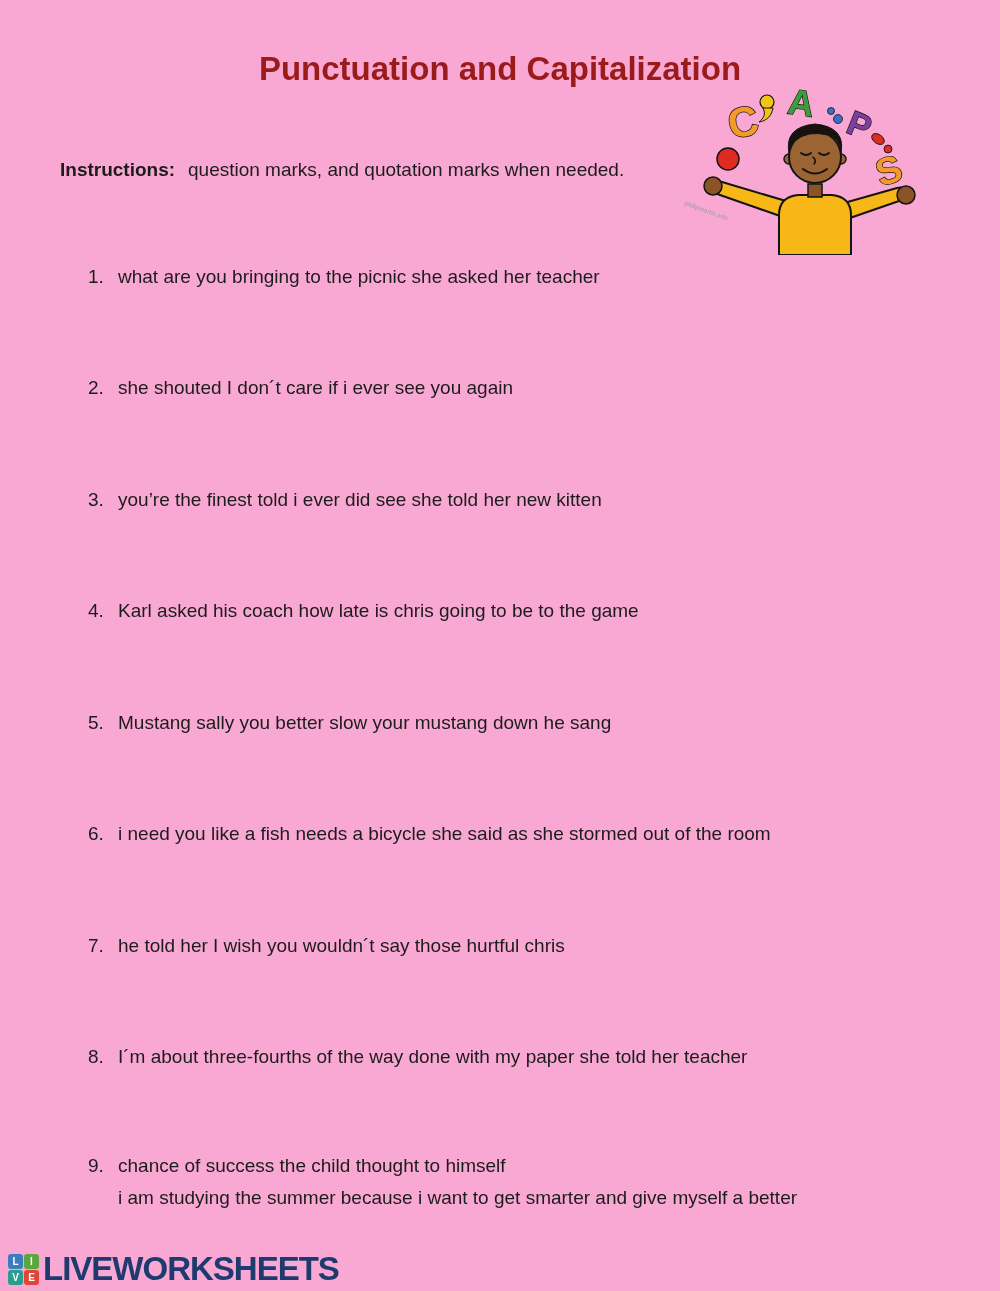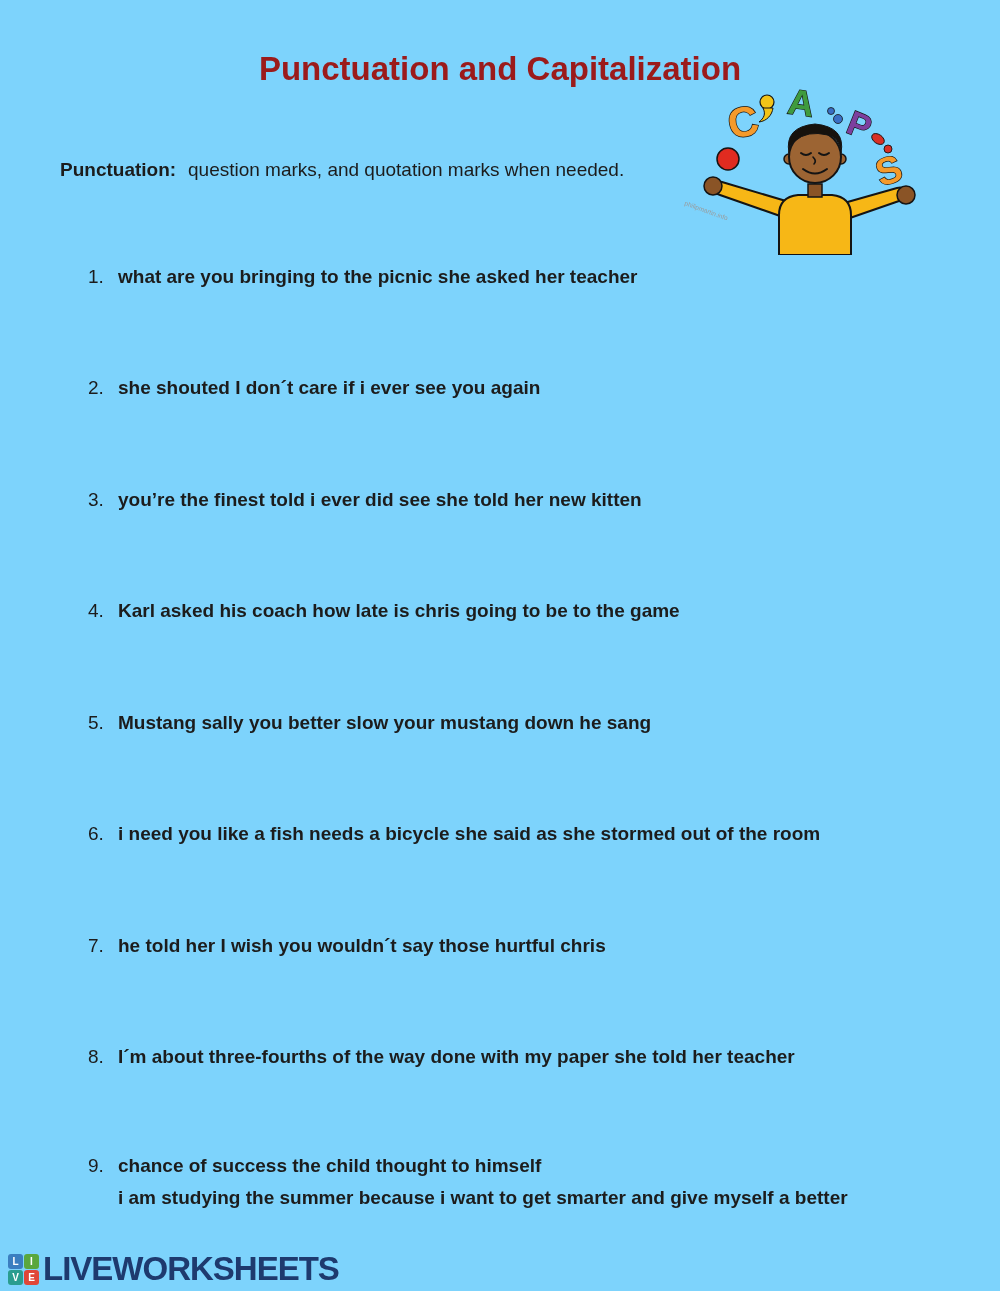--- a/index.html
+++ b/index.html
@@ -5,21 +5,21 @@
   html, body { margin: 0; padding: 0; }
   body {
     font-family: "Liberation Sans", sans-serif;
     background: #ffffff;
     color: #222;
   }
   .page {
     position: relative;
     width: 1000px;
     height: 1291px;
-    background: #7dd3fc;
+    background: #f9a8d4;
     overflow: hidden;
   }
   .title {
     position: absolute;
     top: 47px;
     left: 0;
     width: 100%;
     margin: 0;
     text-align: center;
     font-size: 33px;
@@ -62,21 +62,21 @@
     left: 88px;
     display: flex;
     font-size: 19px;
     line-height: 32px;
     color: #1c1c1c;
   }
   .item .num {
     flex: none;
     width: 30px;
   }
-  .item .txt { width: 830px; font-weight: bold; }
+  .item .txt { width: 830px; }
   .item .line { display: block; }
   .footer {
     position: absolute;
     left: 8px;
     top: 1250px;
     display: flex;
     align-items: center;
   }
   .logo-grid {
     display: grid;
@@ -105,21 +105,21 @@
     color: #1e3a6e;
   }
 </style>
 </head>
 <body>
 
 <div class="page">
 
   <h1 class="title">Punctuation and Capitalization</h1>
 
-  <span class="instructions-label">Punctuation:</span>
+  <span class="instructions-label">Instructions:</span>
   <div class="instructions-lines">
     <div>question marks, and quotation marks when needed.</div>
   </div>
 
   <svg class="clipart" viewBox="0 0 240 170" xmlns="http://www.w3.org/2000/svg">
 
     <text x="4" y="120" font-size="6.5" fill="#9a9a9a" transform="rotate(20 4 120)">philipmartin.info</text>
 
     <g>
       <circle cx="48" cy="74" r="11" fill="#e02b20" stroke="#141414" stroke-width="1.5"></circle>

